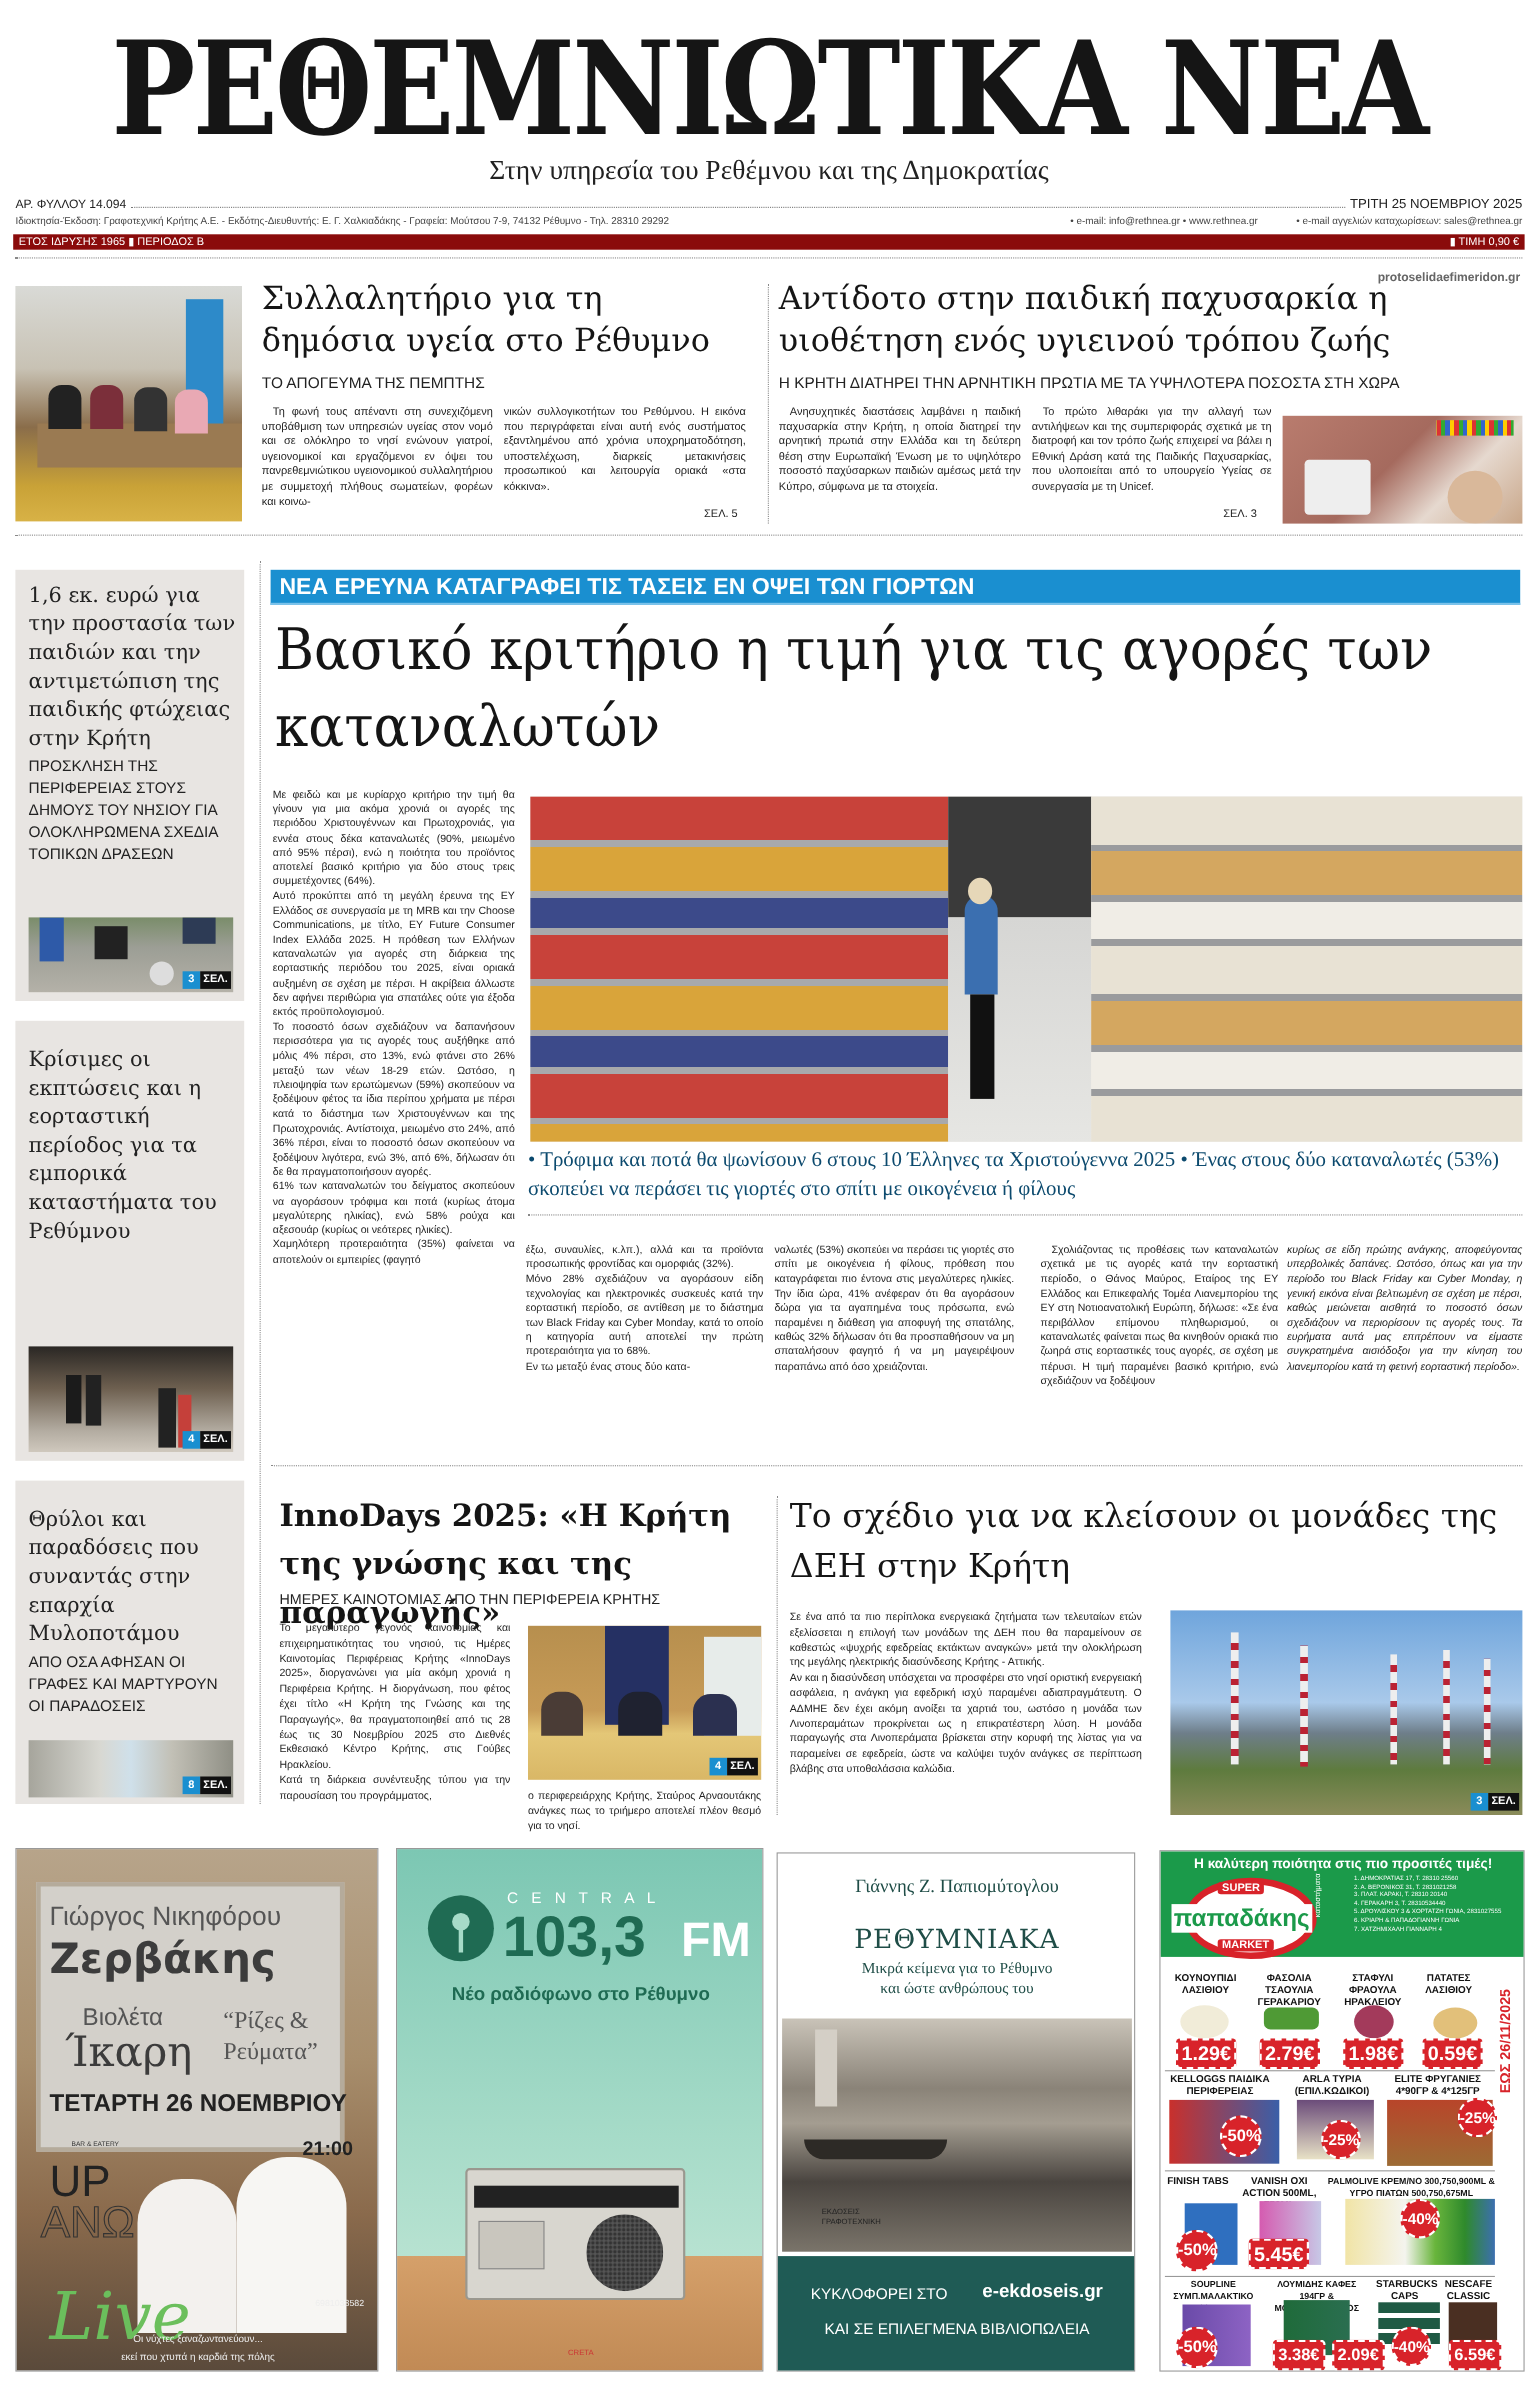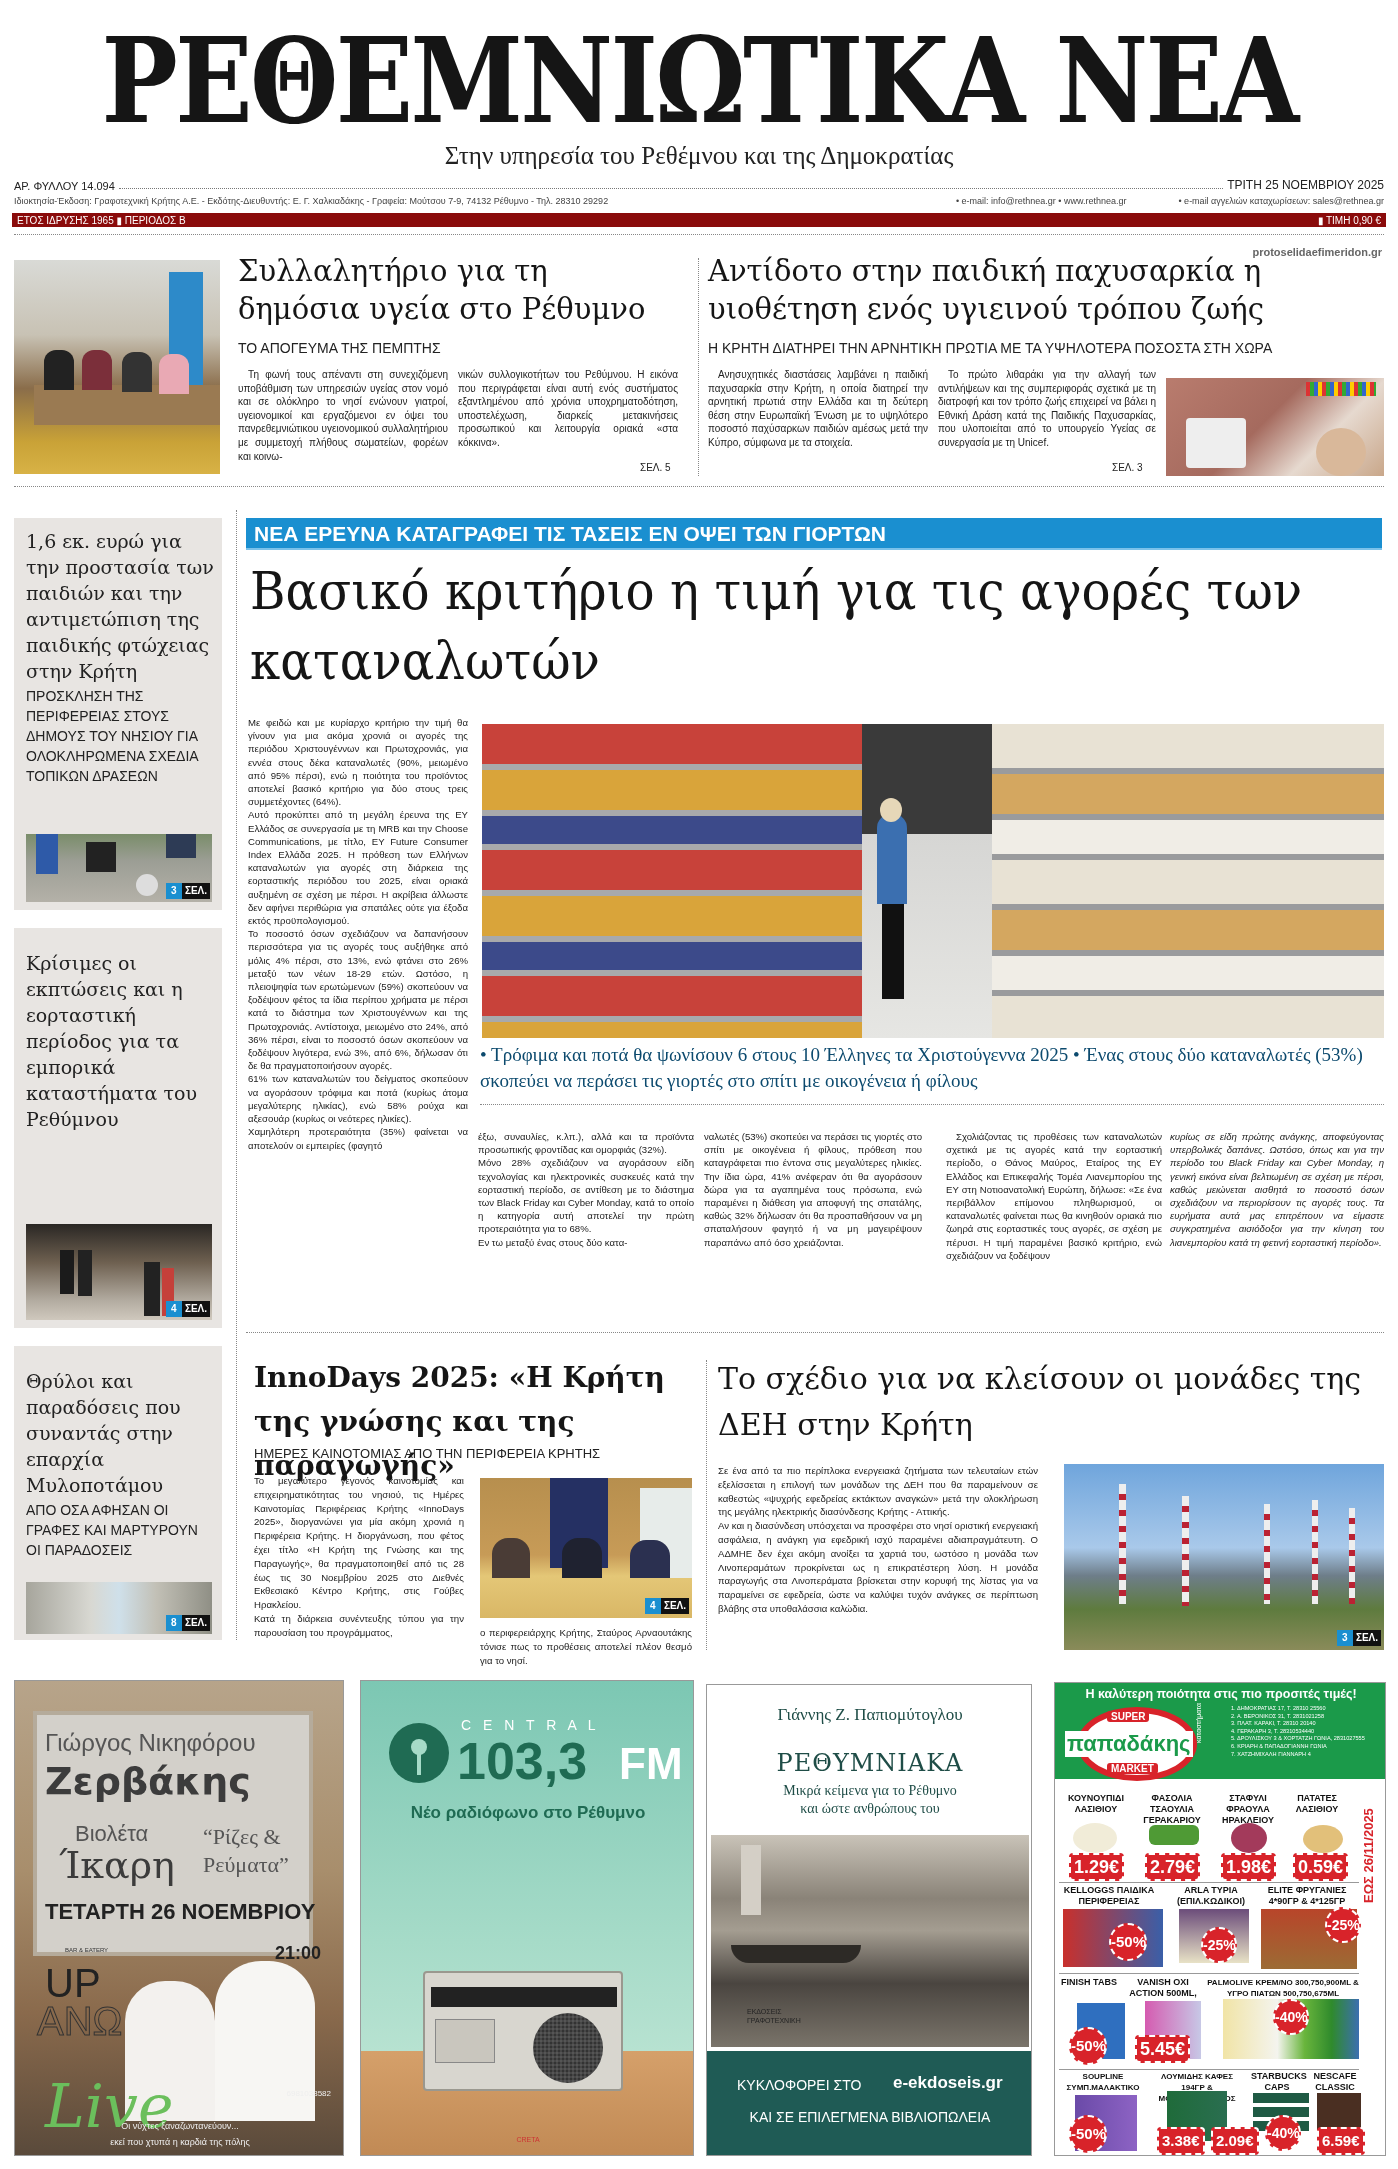--- a/index.html
+++ b/index.html
@@ -45,21 +45,21 @@
 <div class="abs masthead">
   <div class="mast-title">ΡΕΘΕΜΝΙΩΤΙΚΑ ΝΕΑ</div>
   <div class="mast-subtitle mast-sub">Στην υπηρεσία του Ρεθέμνου και της Δημοκρατίας</div>
   <div class="issue-row">
     <span>ΑΡ. ΦΥΛΛΟΥ 14.094</span>
     <span class="dots"></span>
     <span style="font-size:12px">ΤΡΙΤΗ 25 ΝΟΕΜΒΡΙΟΥ 2025</span>
   </div>
   <div class="info-row">
     <span>Ιδιοκτησία-Έκδοση: Γραφοτεχνική Κρήτης Α.Ε. - Εκδότης-Διευθυντής: Ε. Γ. Χαλκιαδάκης - Γραφεία: Μούτσου 7-9, 74132 Ρέθυμνο - Τηλ. 28310 29292</span>
-    <span style="margin-left:auto;margin-right:52px">• e-mail: info@rethnea.gr • www.rethnea.gr</span>
+    <span style="margin-left:auto;margin-right:35px">• e-mail: info@rethnea.gr • www.rethnea.gr</span>
     <span>• e-mail αγγελιών καταχωρίσεων: sales@rethnea.gr</span>
   </div>
   <div class="redbar">
     <span>ΕΤΟΣ ΙΔΡΥΣΗΣ 1965 ▮ ΠΕΡΙΟΔΟΣ Β</span>
     <span>▮ ΤΙΜΗ 0,90 €</span>
   </div>
 </div>
 <div class="hdots" style="left:14px;top:234px;width:1370px"></div>
 <div class="credit">protoselidaefimeridon.gr</div>
 
@@ -171,21 +171,21 @@
   <div style="position:absolute;left:70px;top:0;width:58px;height:90px;background:#253063"></div>
   <div style="position:absolute;left:160px;top:10px;width:52px;height:90px;background:#e7ecea"></div>
   <div style="position:absolute;left:12px;top:60px;width:38px;height:40px;background:#4a3c36;border-radius:16px 16px 0 0"></div>
   <div style="position:absolute;left:82px;top:60px;width:40px;height:40px;background:#1f2230;border-radius:16px 16px 0 0"></div>
   <div style="position:absolute;left:150px;top:62px;width:40px;height:38px;background:#2b3050;border-radius:16px 16px 0 0"></div>
   <div class="sel-badge" style="right:3px;bottom:4px">
       <span class="n">4</span>
       <span class="s">ΣΕΛ.</span>
     </div>
 </div>
-<div class="col body-text" style="left:480px;top:1626px;width:212px;font-size:9.6px;line-height:13.8px">ο περιφερειάρχης Κρήτης, Σταύρος Αρναουτάκης τόνισε πως το προθέσεις αποτελεί πλέον θεσμό για το νησί.</div>
+<div class="col body-text" style="left:480px;top:1626px;width:212px;font-size:9.6px;line-height:13.8px">ο περιφερειάρχης Κρήτης, Σταύρος Αρναουτάκης ανάγκες πως το τριήμερο αποτελεί πλέον θεσμό για το νησί.</div>
 
 <div class="vdots" style="left:706px;top:1360px;height:290px"></div>
 
 <div class="abs h-serif" style="left:718px;top:1356px;width:670px;font-size:30px;line-height:46px">Το σχέδιο για να κλείσουν οι μονάδες της ΔΕΗ στην Κρήτη</div>
 <div class="col body-text" style="left:718px;top:1464px;width:320px;white-space:pre-line;font-size:9.6px;line-height:13.8px">Σε ένα από τα πιο περίπλοκα ενεργειακά ζητήματα των τελευταίων ετών εξελίσσεται η επιλογή των μονάδων της ΔΕΗ που θα παραμείνουν σε καθεστώς «ψυχρής εφεδρείας εκτάκτων αναγκών» μετά την ολοκλήρωση της μεγάλης ηλεκτρικής διασύνδεσης Κρήτης - Αττικής.
 Αν και η διασύνδεση υπόσχεται να προσφέρει στο νησί οριστική ενεργειακή ασφάλεια, η ανάγκη για εφεδρική ισχύ παραμένει αδιαπραγμάτευτη. Ο ΑΔΜΗΕ δεν έχει ακόμη ανοίξει τα χαρτιά του, ωστόσο η μονάδα των Λινοπεραμάτων προκρίνεται ως η επικρατέστερη λύση. Η μονάδα παραγωγής στα Λινοπεράματα βρίσκεται στην κορυφή της λίστας για να παραμείνει σε εφεδρεία, ώστε να καλύψει τυχόν ανάγκες σε περίπτωση βλάβης στα υποθαλάσσια καλώδια.</div>
 <div class="img" style="left:1064px;top:1464px;width:320px;height:186px;background:linear-gradient(180deg,#6fa5dc 0%,#a9c9ea 45%,#6e7e8a 60%,#5e7b3e 78%,#8a8b5a 100%)">
   <div style="position:absolute;left:55px;top:20px;width:7px;height:120px;background:repeating-linear-gradient(180deg,#eee 0 10px,#b23 10px 16px)"></div>
   <div style="position:absolute;left:118px;top:32px;width:7px;height:110px;background:repeating-linear-gradient(180deg,#eee 0 10px,#b23 10px 16px)"></div>
   <div style="position:absolute;left:200px;top:40px;width:6px;height:100px;background:repeating-linear-gradient(180deg,#eee 0 10px,#b23 10px 16px)"></div>

